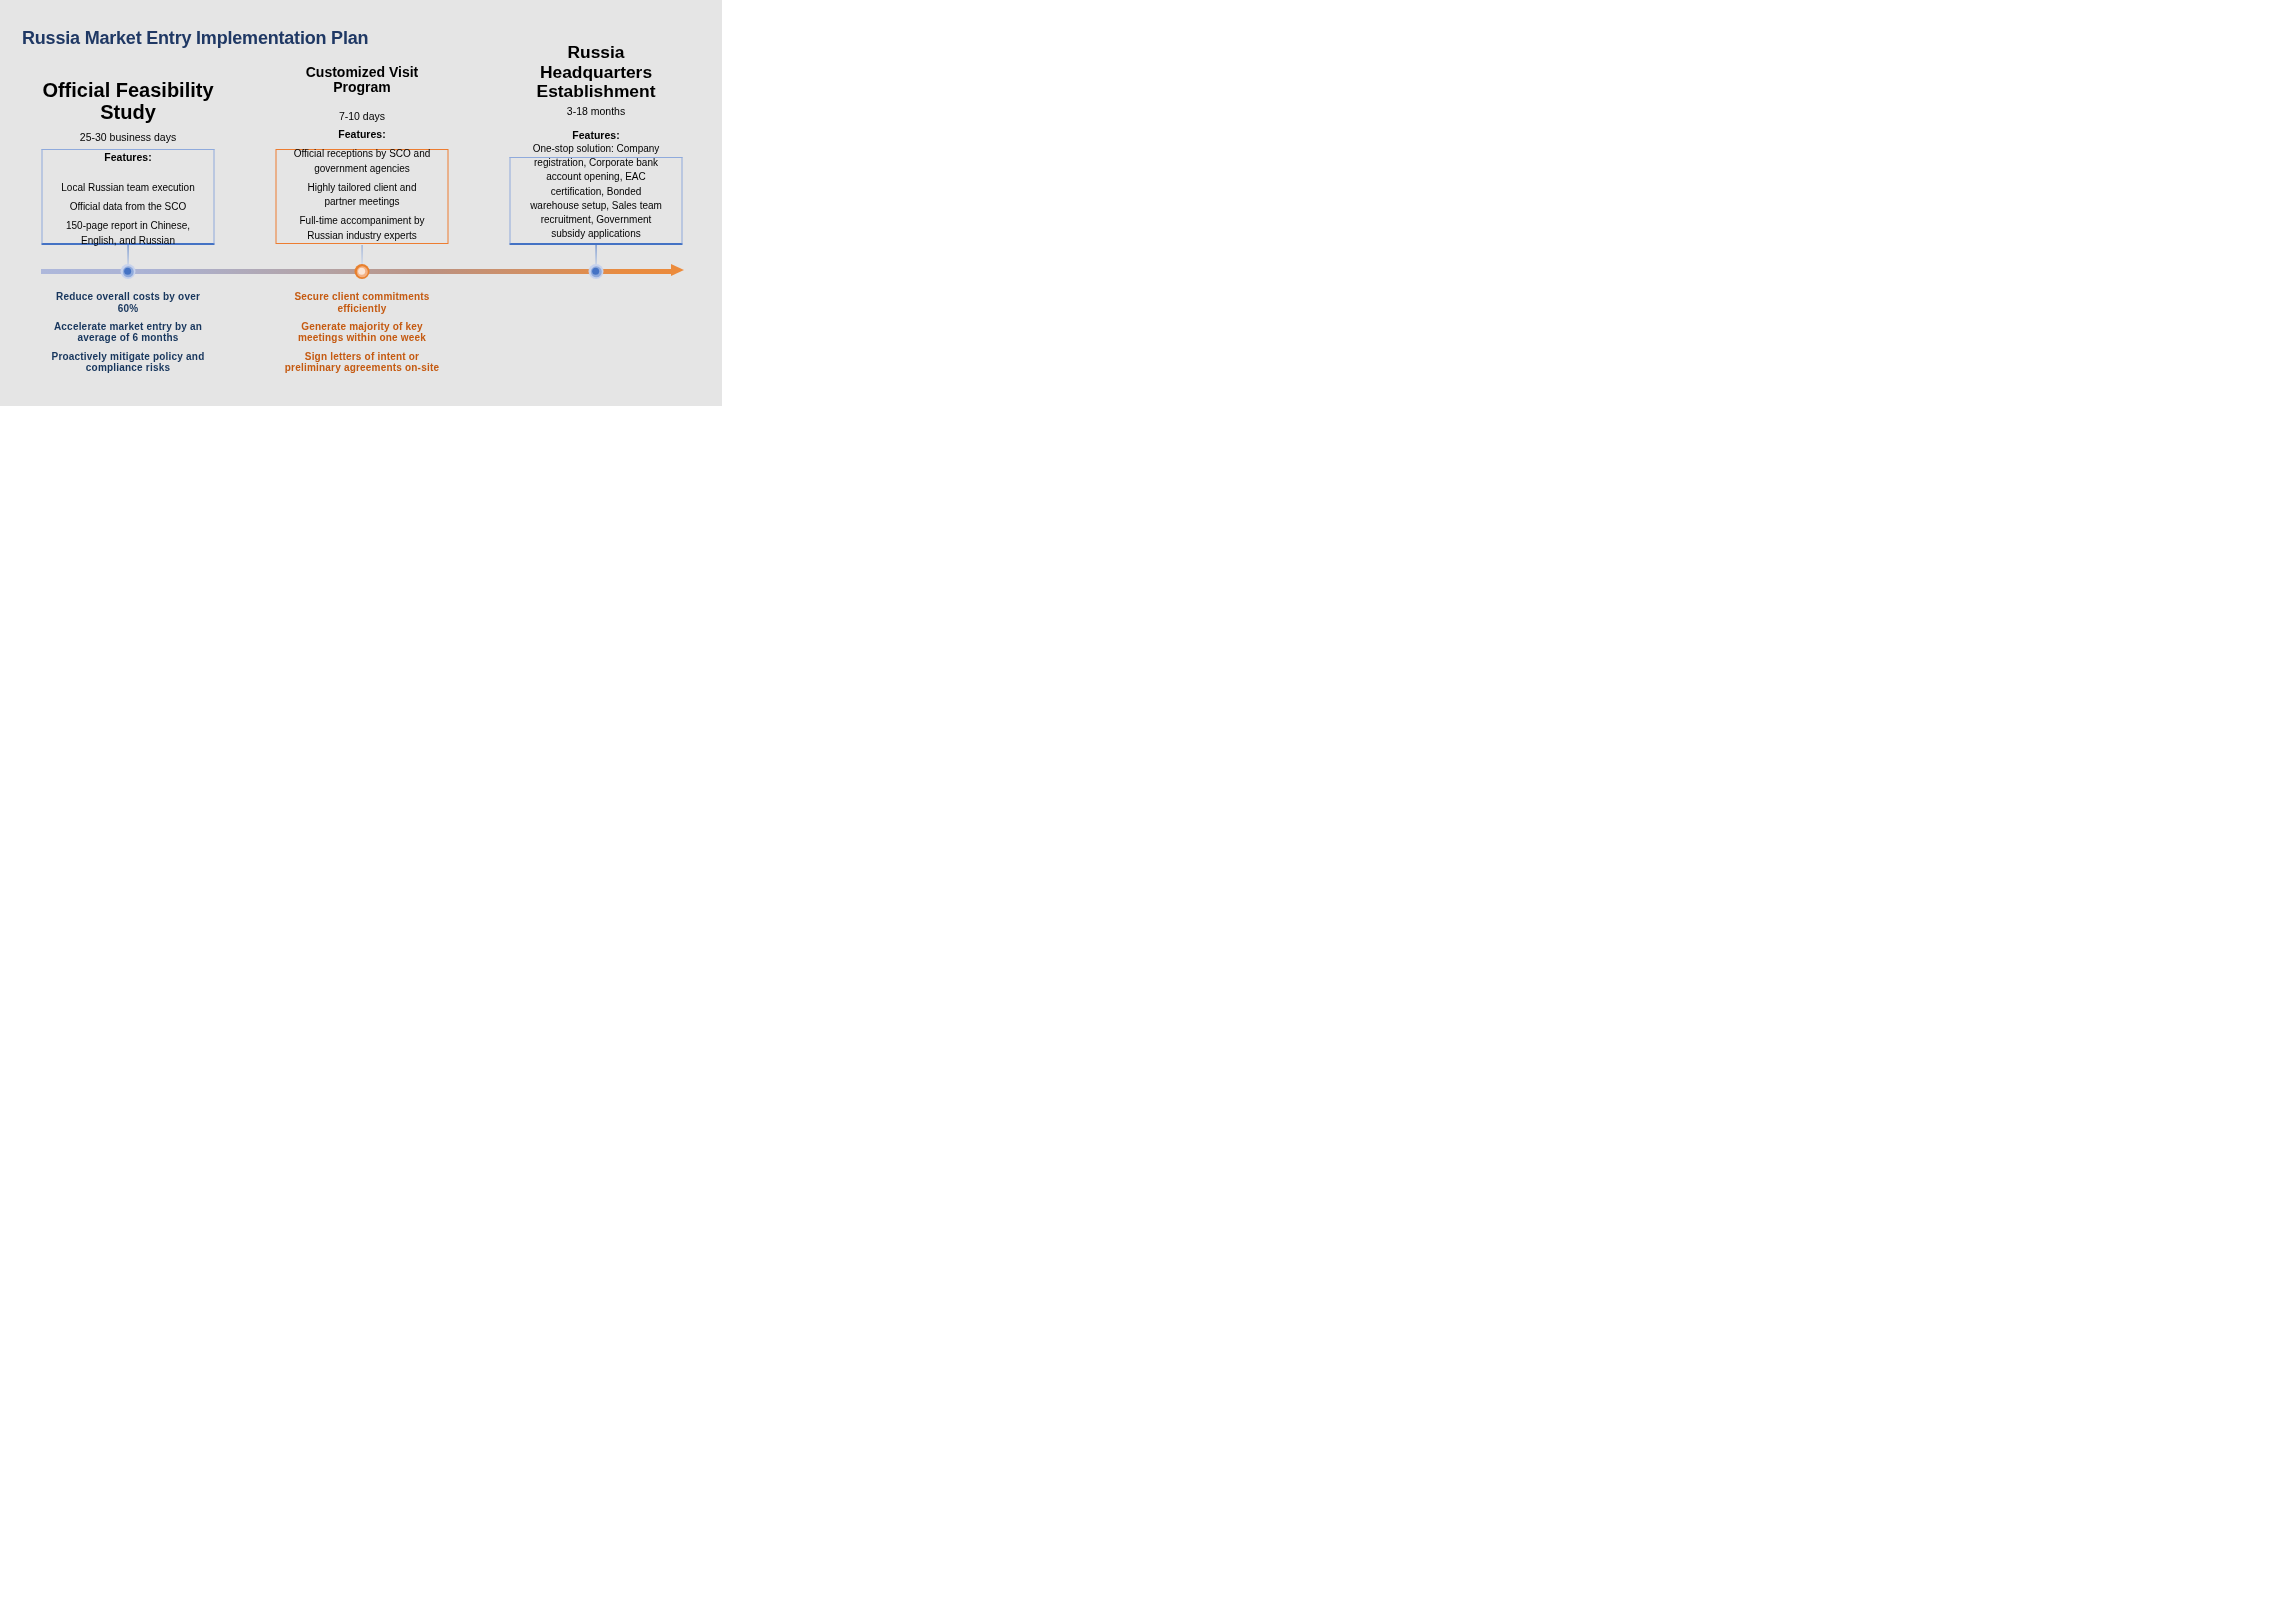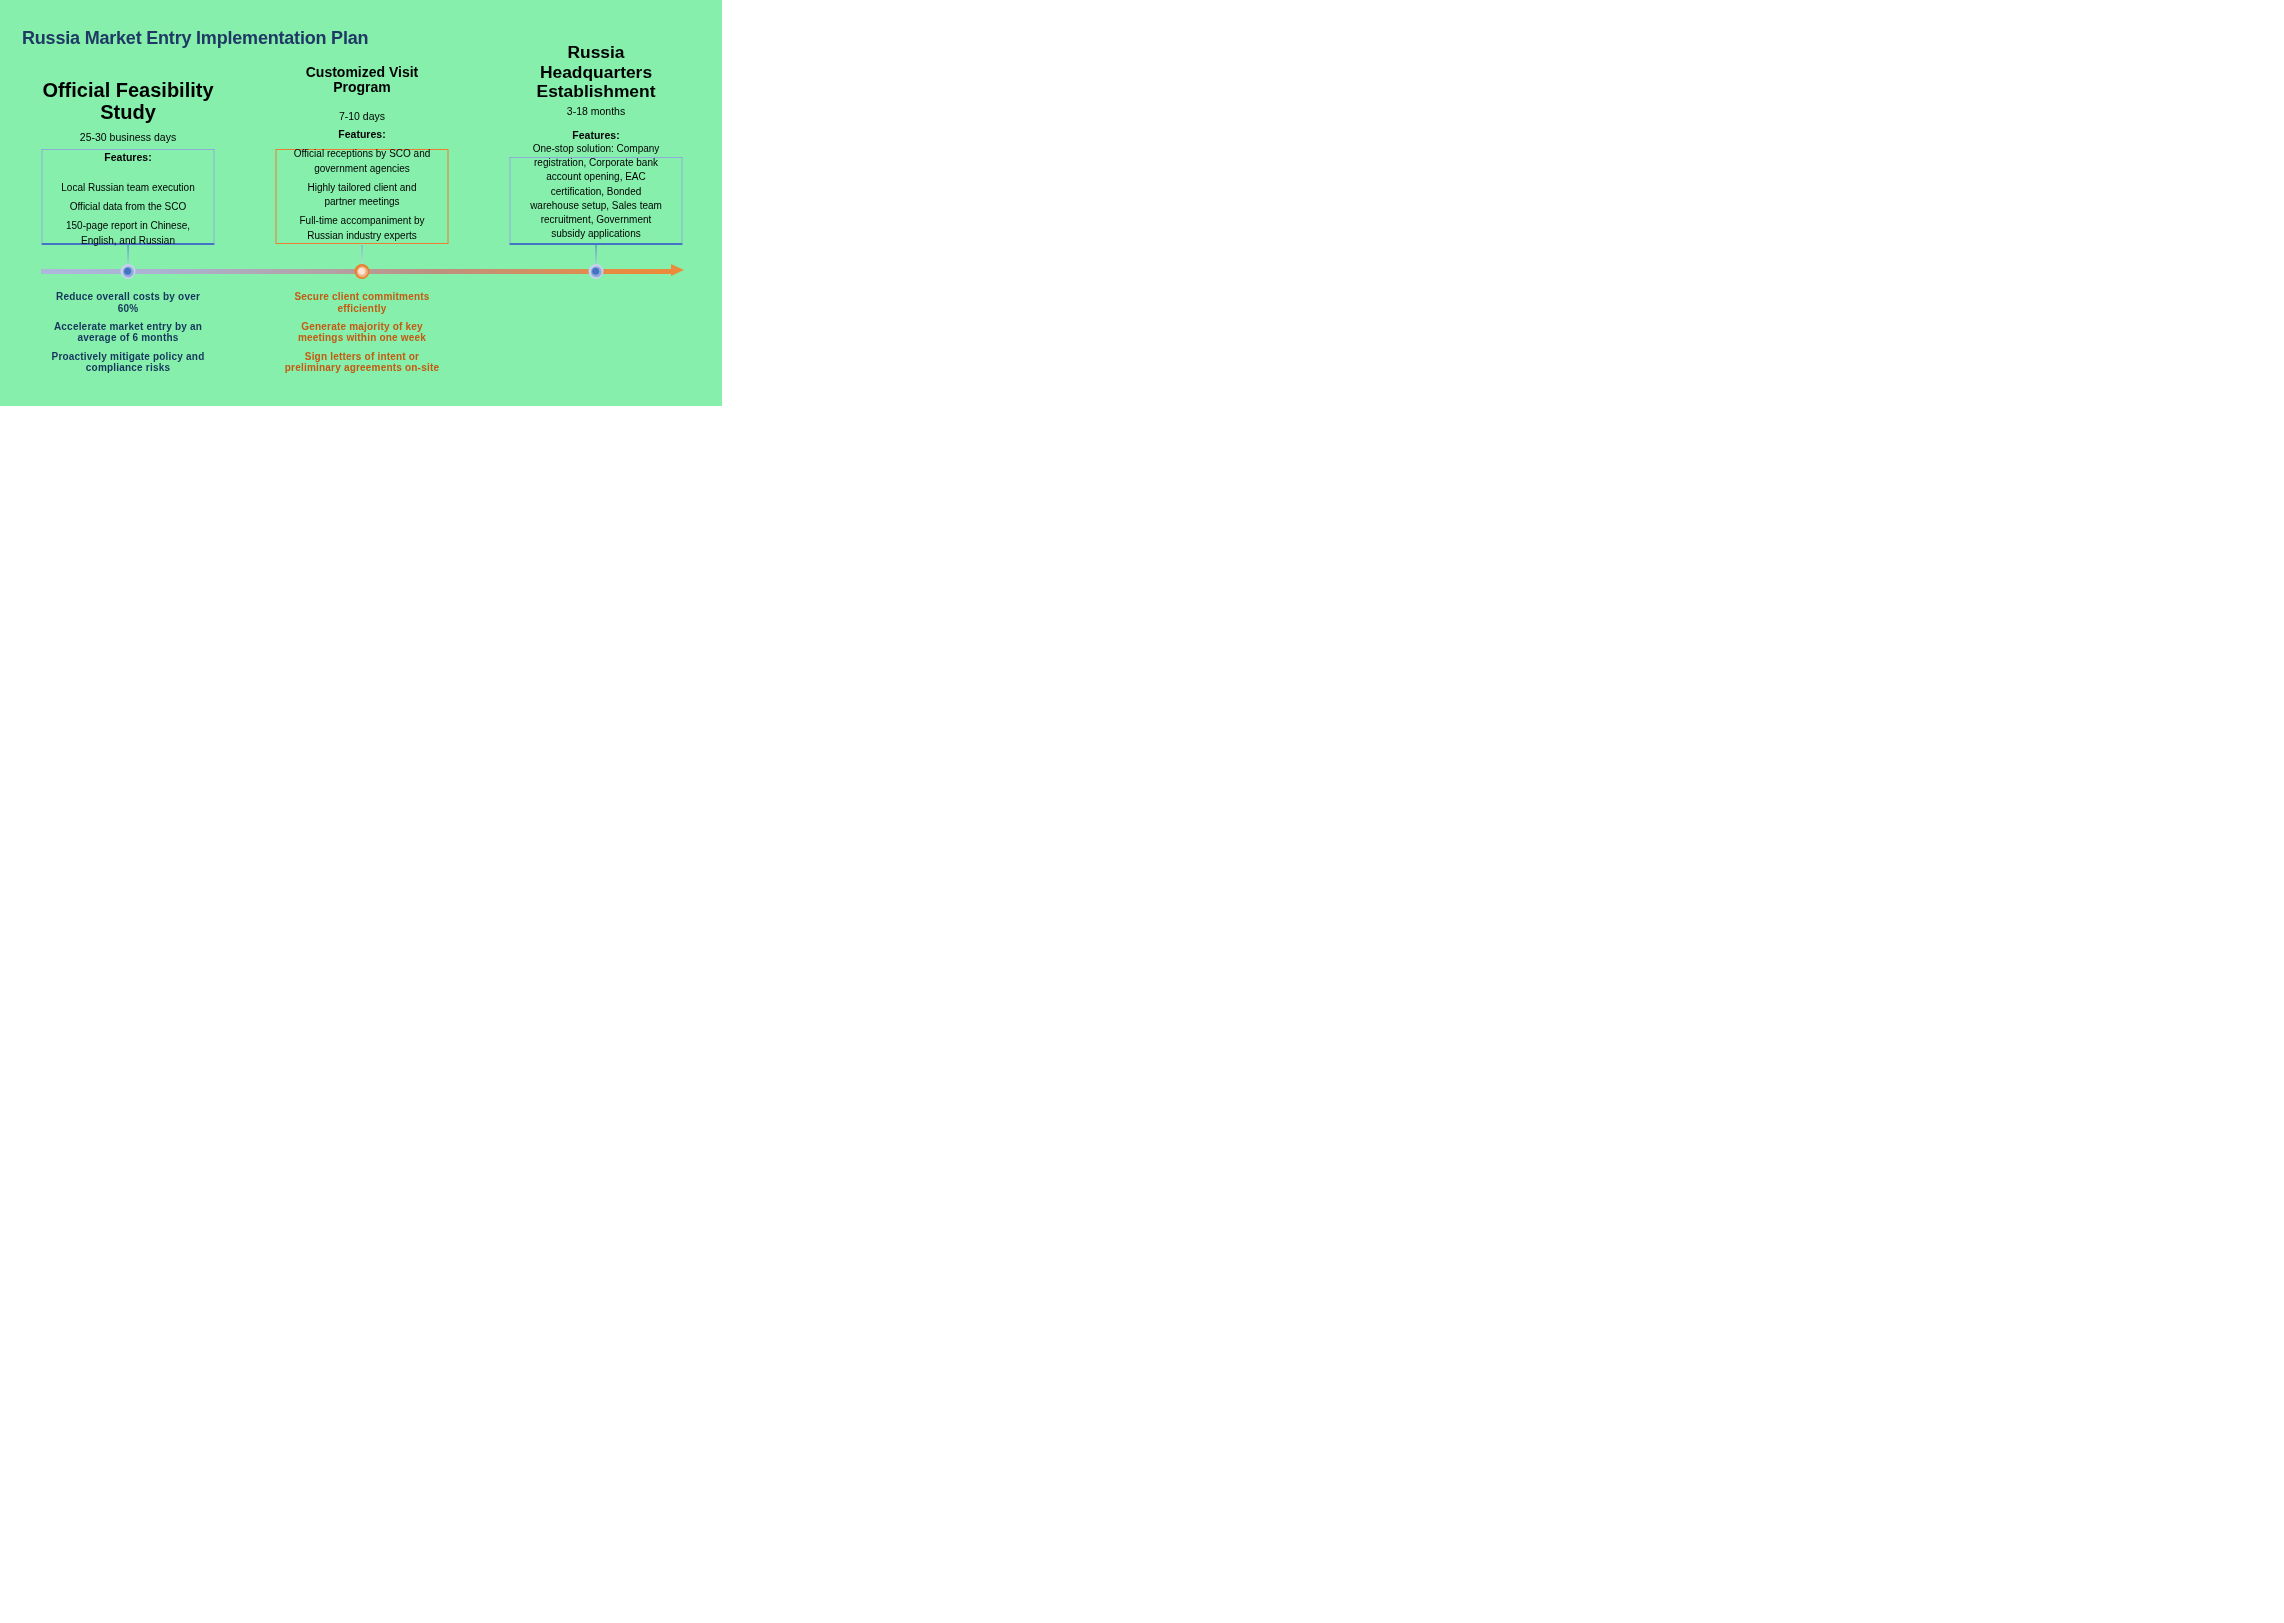--- a/index.html
+++ b/index.html
@@ -1,17 +1,17 @@
 <!DOCTYPE html>
 <html style="font-size:7.3px"><head>
 <meta charset="utf-8">
 <style>
   html,body { margin:0; padding:0; background:#ffffff; }
   .slide {
-    position:relative; width:722px; height:406px; background:#86efac;
+    position:relative; width:722px; height:406px; background:#e5e5e5;
     font-family:"Liberation Sans", sans-serif; overflow:hidden;
   }
   .page-title {
     position:absolute; left:22px; top:16.4px;
     font-size:18px; font-weight:bold; color:#1F3864; letter-spacing:-0.2px;
     white-space:nowrap;
   }
   .col { position:absolute; top:0; height:100%; width:196px; }
   #col1 { left:30px; }
   #col2 { left:264px; }

